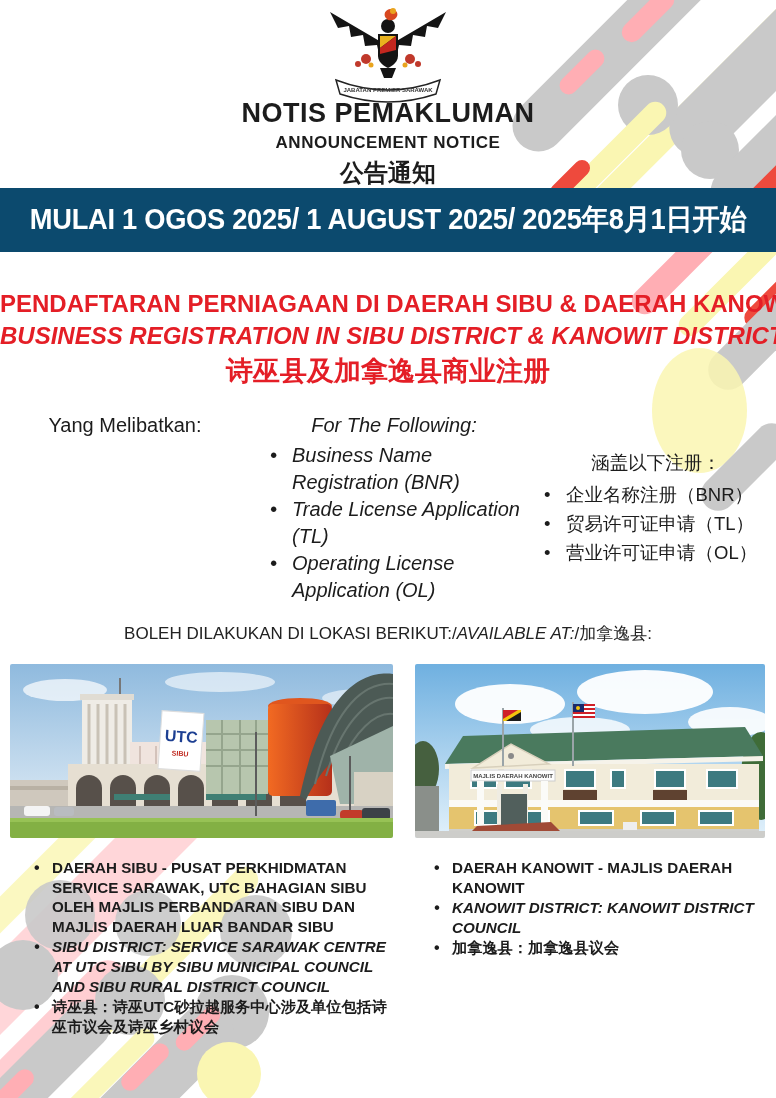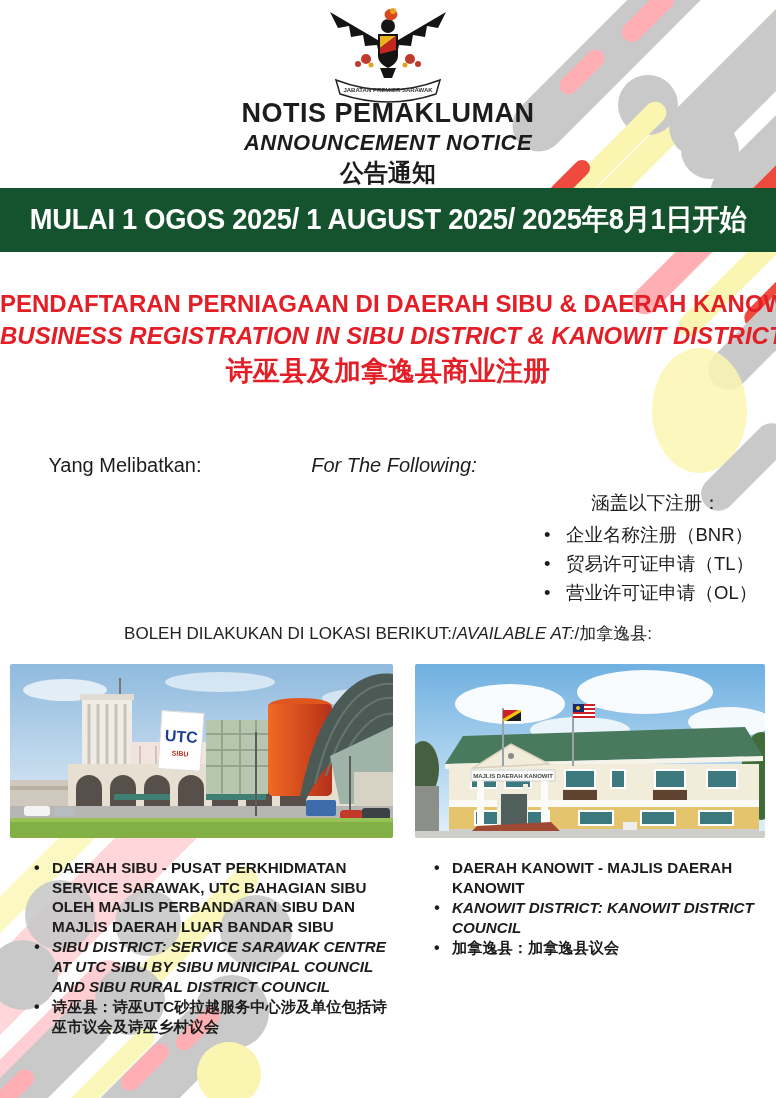--- a/index.html
+++ b/index.html
@@ -10,32 +10,32 @@
   
   .dec{position:absolute;border-radius:999px;transform:rotate(-45deg);z-index:0;}
   .circ{position:absolute;border-radius:50%;z-index:0;}
   .dgray{background:#c9c9c9;}
   .dyellow{background:#faf6b2;}
   .dpink{background:#ffaeb4;}
   .dred{background:#ee4a3d;}
   
   .titles{left:0;top:98px;width:776px;text-align:center;line-height:30px;}
   .t1{font-size:27px;font-weight:800;letter-spacing:.5px;}
-  .t2{font-size:22px;font-weight:800;font-style:italic;letter-spacing:.5px;}
+  .t2{font-size:17px;font-weight:800;letter-spacing:.5px;}
   .t3{font-size:24px;font-weight:700;}
   
-  .banner{left:0;top:188px;width:776px;height:64px;background:#14532d;display:flex;align-items:center;justify-content:center;}
+  .banner{left:0;top:188px;width:776px;height:64px;background:#0c4a6e;display:flex;align-items:center;justify-content:center;}
   .banner span{color:#fff;font-size:29px;font-weight:800;white-space:nowrap;display:inline-block;transform:scaleX(.94);letter-spacing:-.3px;}
   
   .heading{left:0;top:288px;width:776px;text-align:center;color:#e41e26;}
   .h-ms{font-size:24px;font-weight:800;line-height:32px;white-space:nowrap;}
   .h-en{font-size:24px;font-weight:800;font-style:italic;line-height:32px;white-space:nowrap;}
   .h-zh{font-size:27px;font-weight:800;line-height:38px;}
   
-  .col{z-index:2;margin-top:40px;}
+  .col{z-index:2;}
   .col .hd{text-align:center;margin:0 0 3px 0;}
   .col ul{list-style:none;margin:0;padding:0;}
   .col li{position:relative;padding-left:24px;}
   .col li::before{content:"•";position:absolute;left:2px;top:0;}
   .col-ms{left:16px;top:412px;width:218px;font-size:20px;line-height:27px;}
   .col-en{left:268px;top:412px;width:252px;font-size:20px;line-height:27px;font-style:italic;}
   .col-zh{left:542px;top:448px;width:228px;font-size:18.5px;line-height:29px;}
   
   .avail{left:0;top:622px;width:776px;text-align:center;font-size:17px;color:#222;}
   .avail .it{font-style:italic;}
@@ -129,20 +129,25 @@
     <div class="h-ms">PENDAFTARAN PERNIAGAAN DI DAERAH SIBU &amp; DAERAH KANOWIT</div>
     <div class="h-en">BUSINESS REGISTRATION IN SIBU DISTRICT &amp; KANOWIT DISTRICT</div>
     <div class="h-zh">诗巫县及加拿逸县商业注册</div>
   </div>
 
   <div class="abs col col-ms">
     <div class="hd">Yang Melibatkan:</div>
   </div>
   <div class="abs col col-en">
     <div class="hd">For The Following:</div>
+    <ul>
+      <li>Business Name Registration (BNR)</li>
+      <li>Trade License Application (TL)</li>
+      <li>Operating License Application (OL)</li>
+    </ul>
   </div>
   <div class="abs col col-zh">
     <div class="hd">涵盖以下注册：</div>
     <ul>
       <li>企业名称注册（BNR）</li>
       <li>贸易许可证申请（TL）</li>
       <li>营业许可证申请（OL）</li>
     </ul>
   </div>
 

